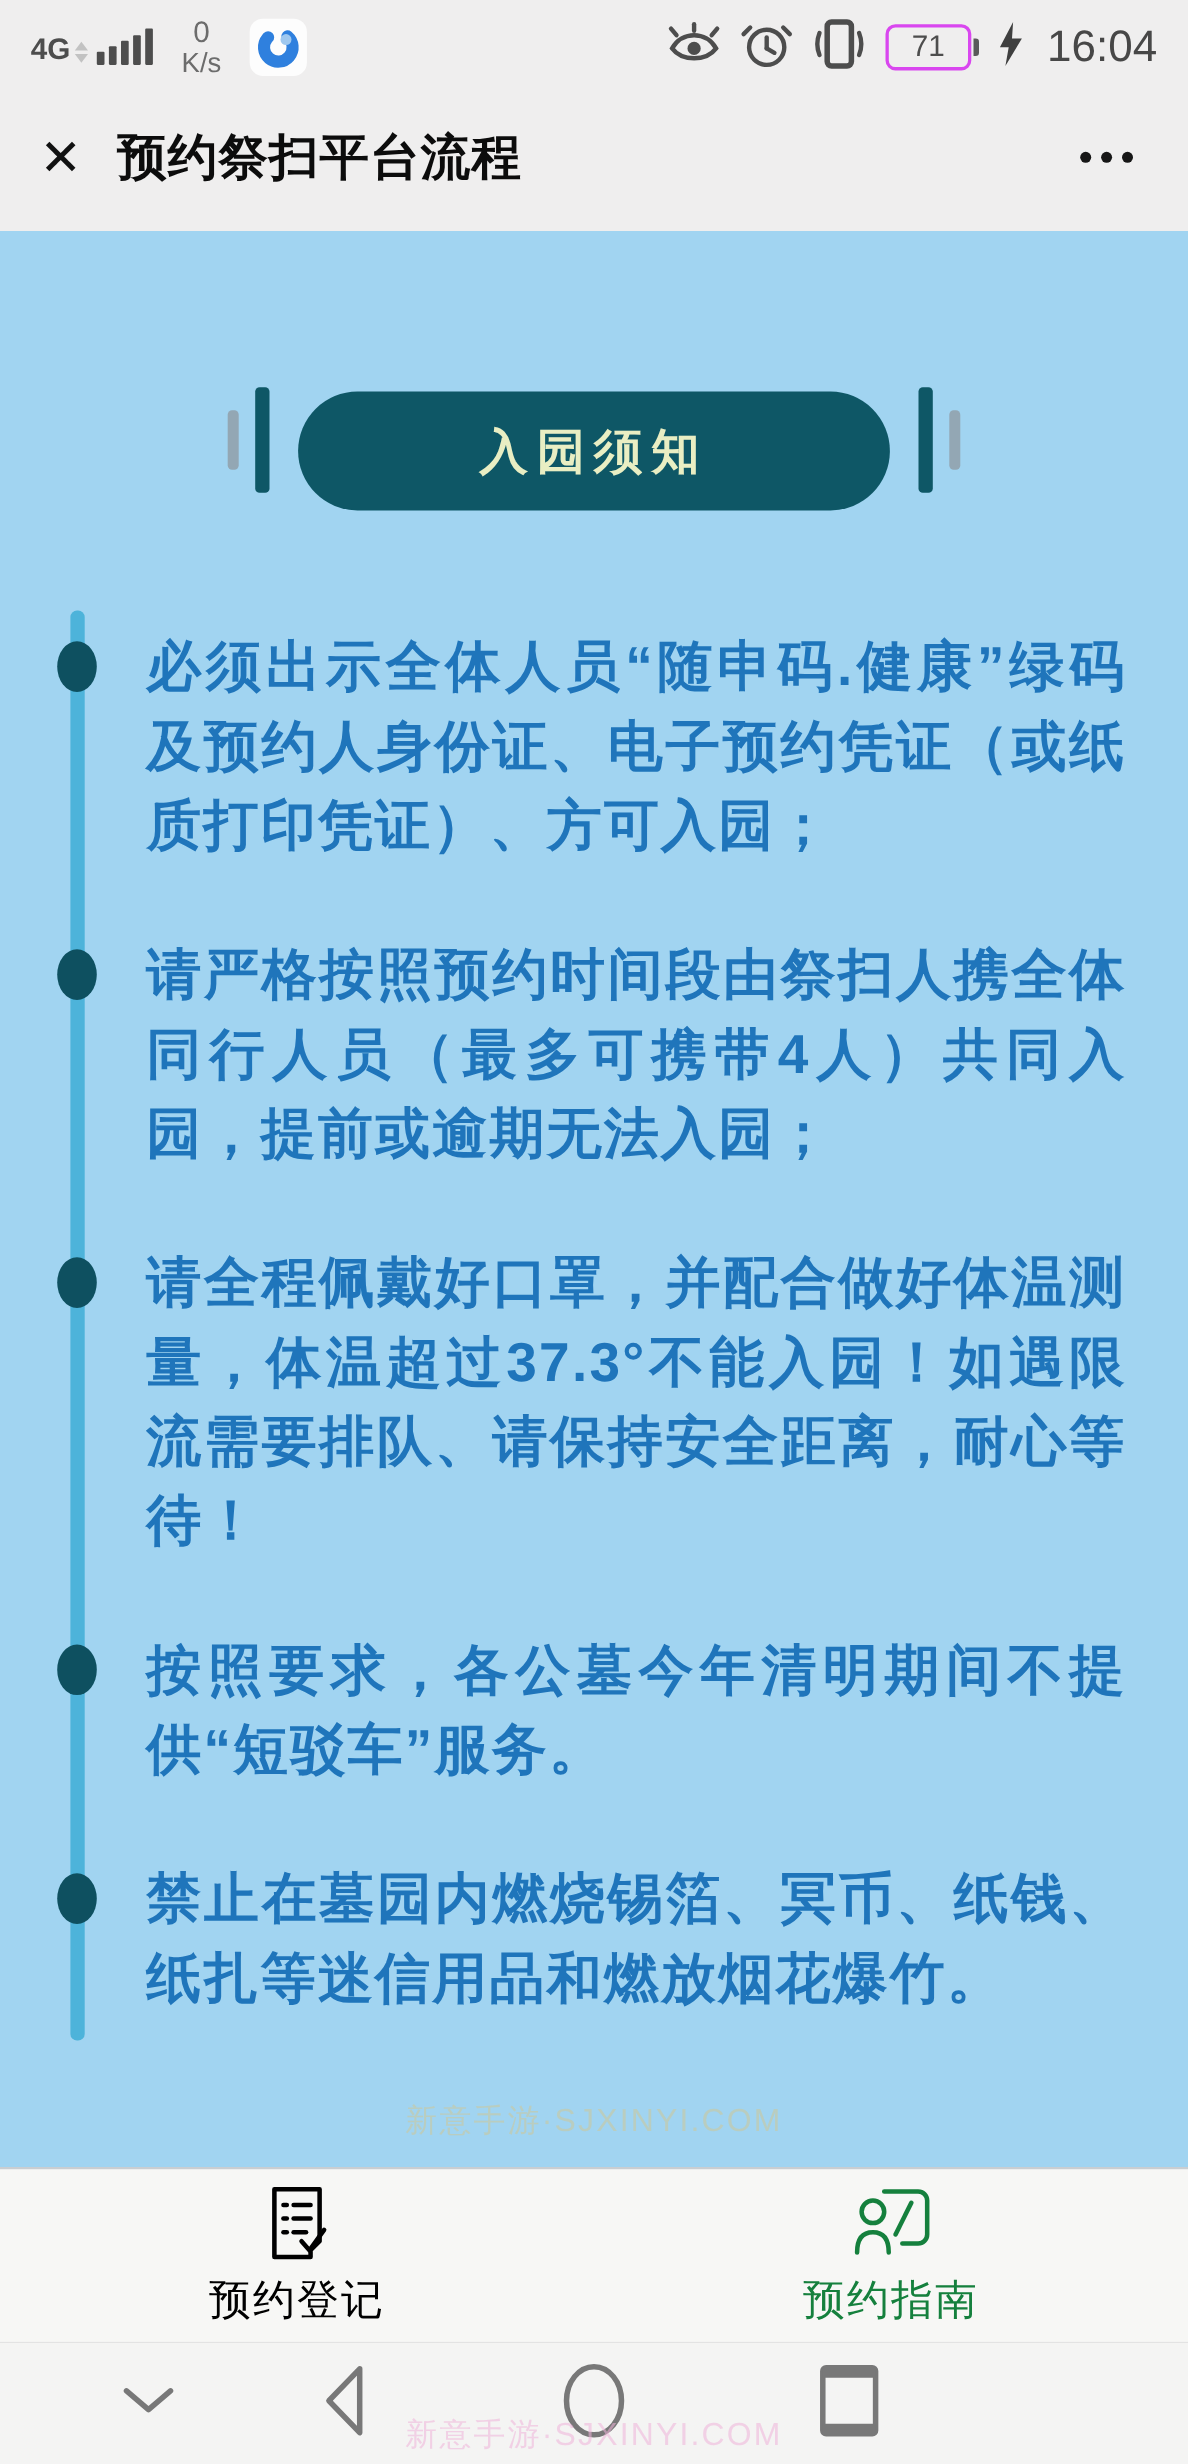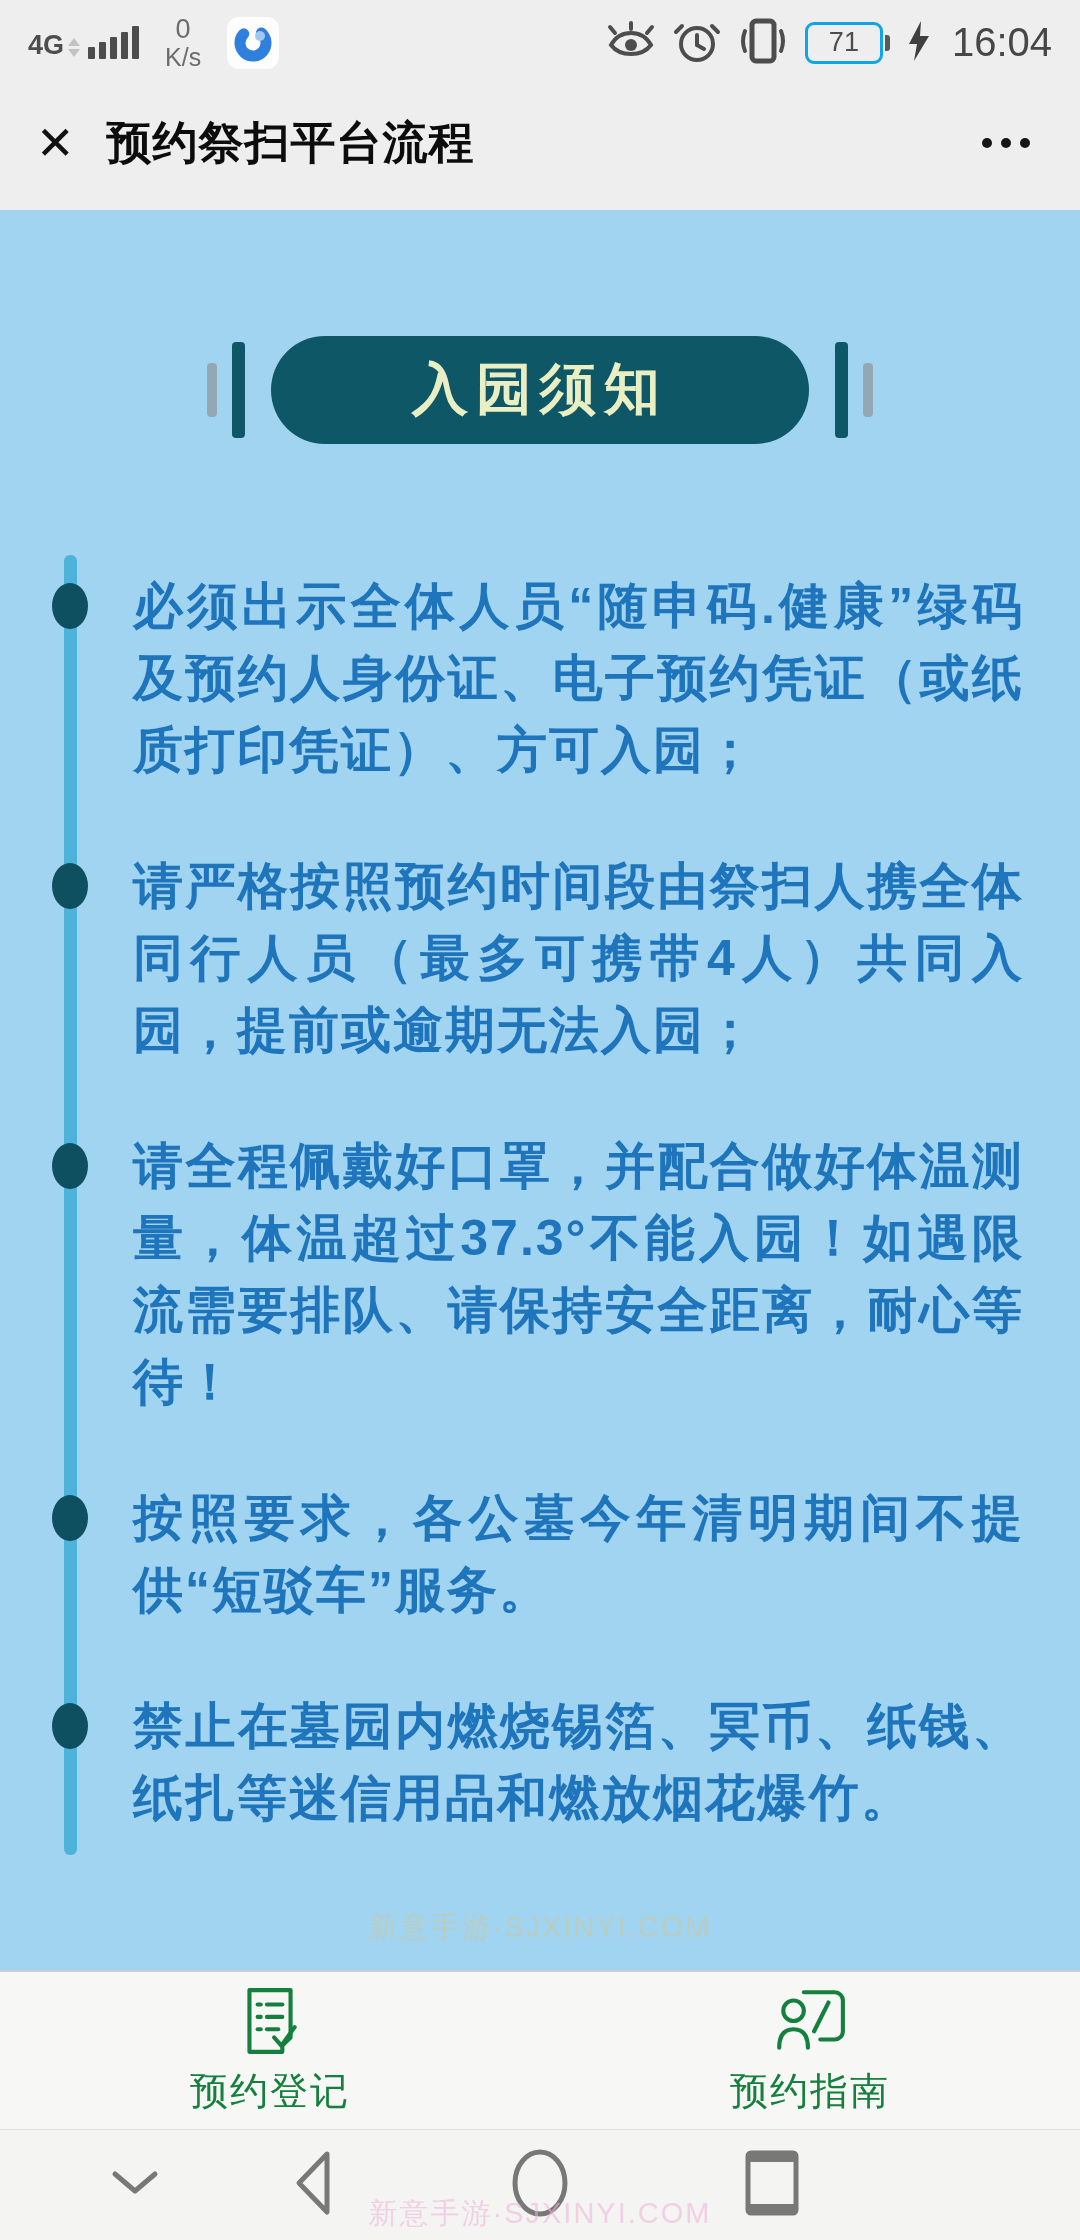--- a/index.html
+++ b/index.html
@@ -28,21 +28,21 @@
   .speed{ text-align:center; margin-left:26px; color:#6c6c6c; line-height:1.05; }
   .speed .v{ font-size:27px; }
   .speed .u{ font-size:25px; }
   .app-badge{
     width:52px; height:52px; margin-left:26px; background:#fdfdfd;
     border-radius:12px; display:flex; align-items:center; justify-content:center;
   }
   .sb-right{ gap:16px; }
   .battery{ display:flex; align-items:center; }
   .battery-body{
-    width:78px; height:42px; border:3px solid #0ea5e9; border-radius:9px;
+    width:78px; height:42px; border:3px solid #d946ef; border-radius:9px;
     display:flex; align-items:center; justify-content:center;
     font-size:27px; color:#4d4d4d;
   }
   .battery-nub{ width:5px; height:16px; background:#5a5a5a; border-radius:0 3px 3px 0; margin-left:2px; }
   .clock-time{ font-size:40px; color:#474747; margin-left:4px; }
 
   
   .title-bar{
     position:absolute; top:85px; left:0; width:1080px; height:125px;
     display:flex; align-items:center; padding:0 50px 10px 36px;
@@ -60,21 +60,21 @@
   .notice-header{
     position:absolute; top:126px; left:0; width:100%;
     display:flex; align-items:center; justify-content:center; gap:26px;
   }
   .deco{ display:flex; align-items:center; gap:15px; }
   .deco .bar-light{ width:10px; height:54px; background:#93a7b4; border-radius:4px; }
   .deco .bar-dark{ width:13px; height:96px; background:#0e5766; border-radius:4px; }
   .pill{
     width:538px; height:108px; border-radius:54px; background:#0e5766;
     display:flex; align-items:center; justify-content:center;
-    font-size:56px; letter-spacing:8px; color:#e9eec3; font-weight:600;
+    font-size:44px; letter-spacing:8px; color:#e9eec3; font-weight:600;margin-top:20px;
   }
   .timeline{
     position:absolute; left:64px; top:345px; width:13px; height:1300px;
     background:#4db3da; border-radius:6px;
   }
   .bullet-list{ position:absolute; top:360px; left:0; width:1080px; }
   .bullet{
     position:relative; padding:0 56px 0 133px; margin-bottom:64px;
     font-size:50px; font-weight:700; color:#1f75bb;
     line-height:72px; letter-spacing:2px; text-align:justify;
@@ -90,21 +90,21 @@
   }
 
   
   .tab-bar{
     position:absolute; top:1970px; left:0; width:1080px; height:159px;
     background:#f7f7f5; border-top:2px solid #c9ced2;
     display:flex; align-items:stretch;
   }
   .tab{
     flex:1; display:flex; flex-direction:column; align-items:center;
-    justify-content:center; gap:8px; color:#15803d; cursor:pointer;
+    justify-content:center; gap:8px; color:#000000; cursor:pointer;
   }
   .tab.active{ color:#15803d; }
   .tab svg{ display:block; }
   .tab-label{ font-size:38px; letter-spacing:2px; }
 
   
   .nav-bar{
     position:absolute; top:2129px; left:0; width:1080px; height:111px;
     background:#f4f4f3; border-top:1px solid #e3e3e3;
     display:flex; align-items:center;

